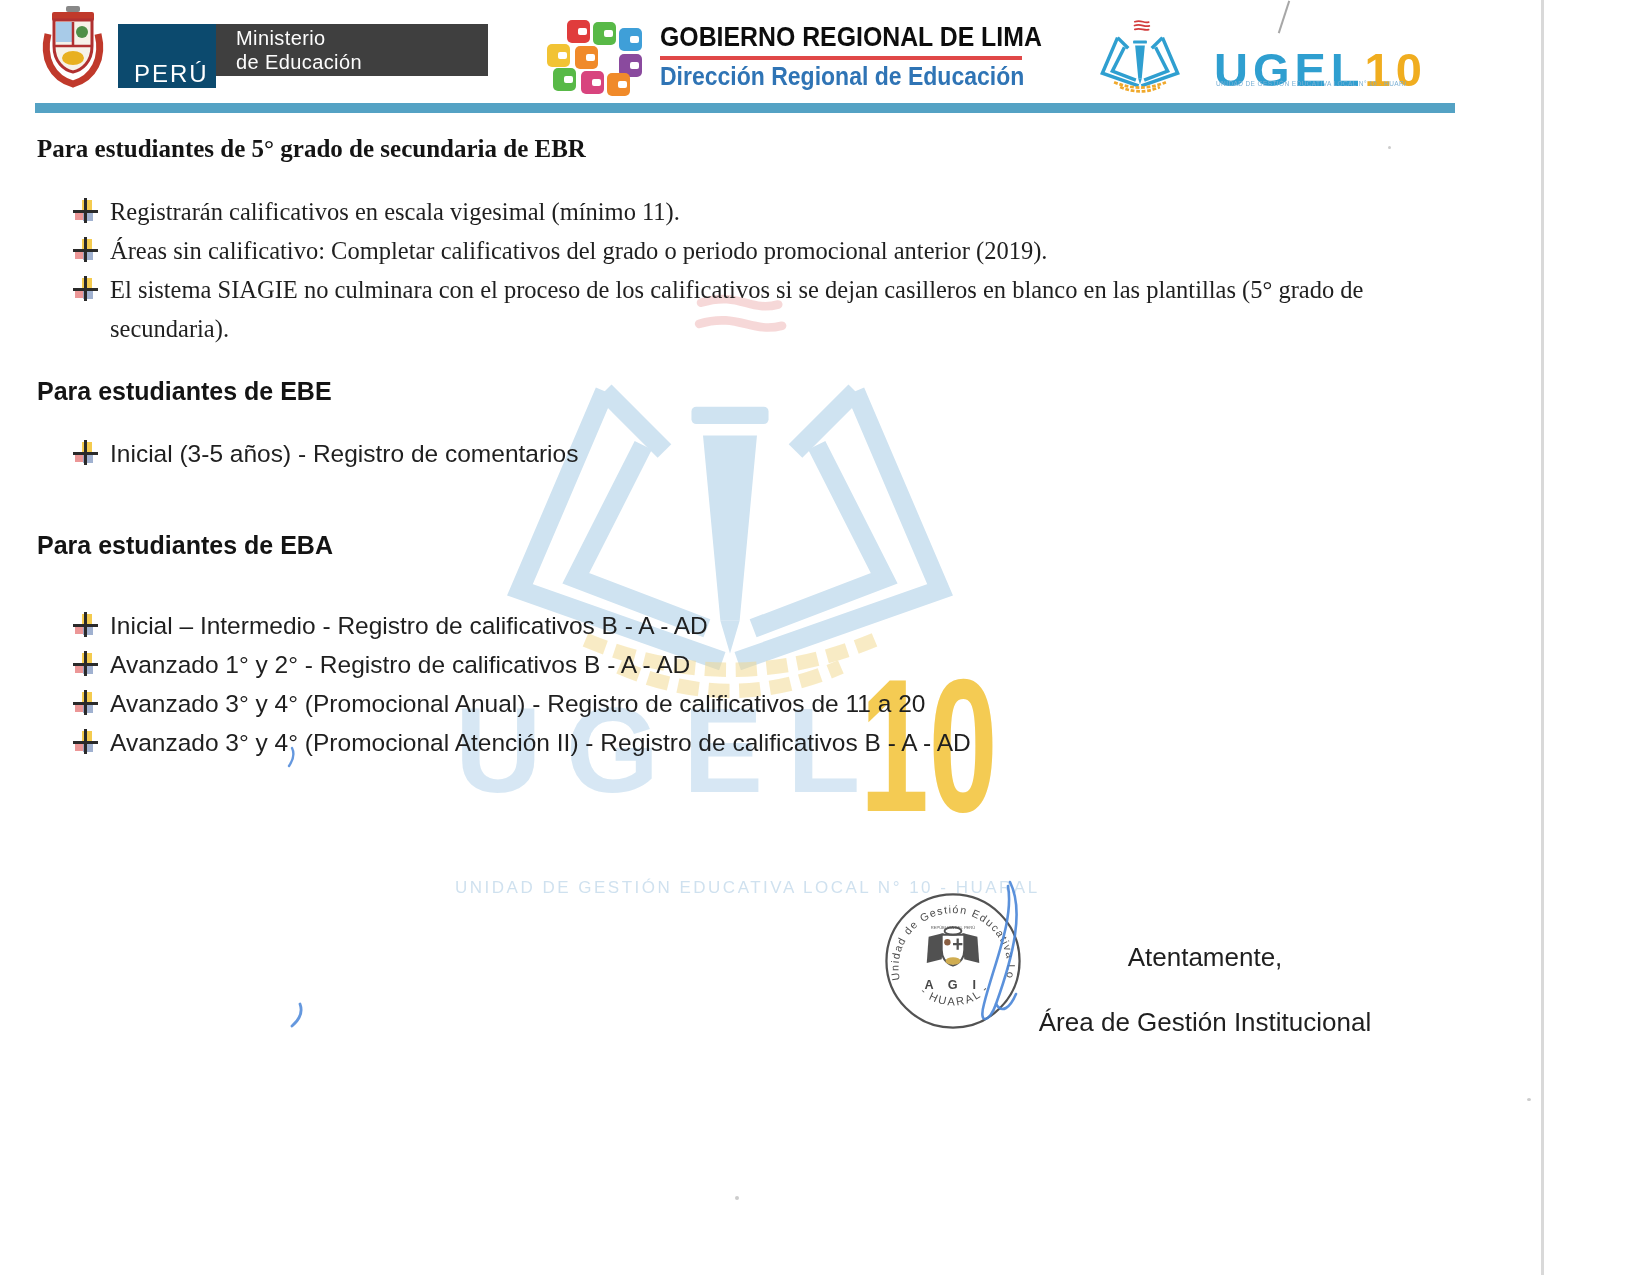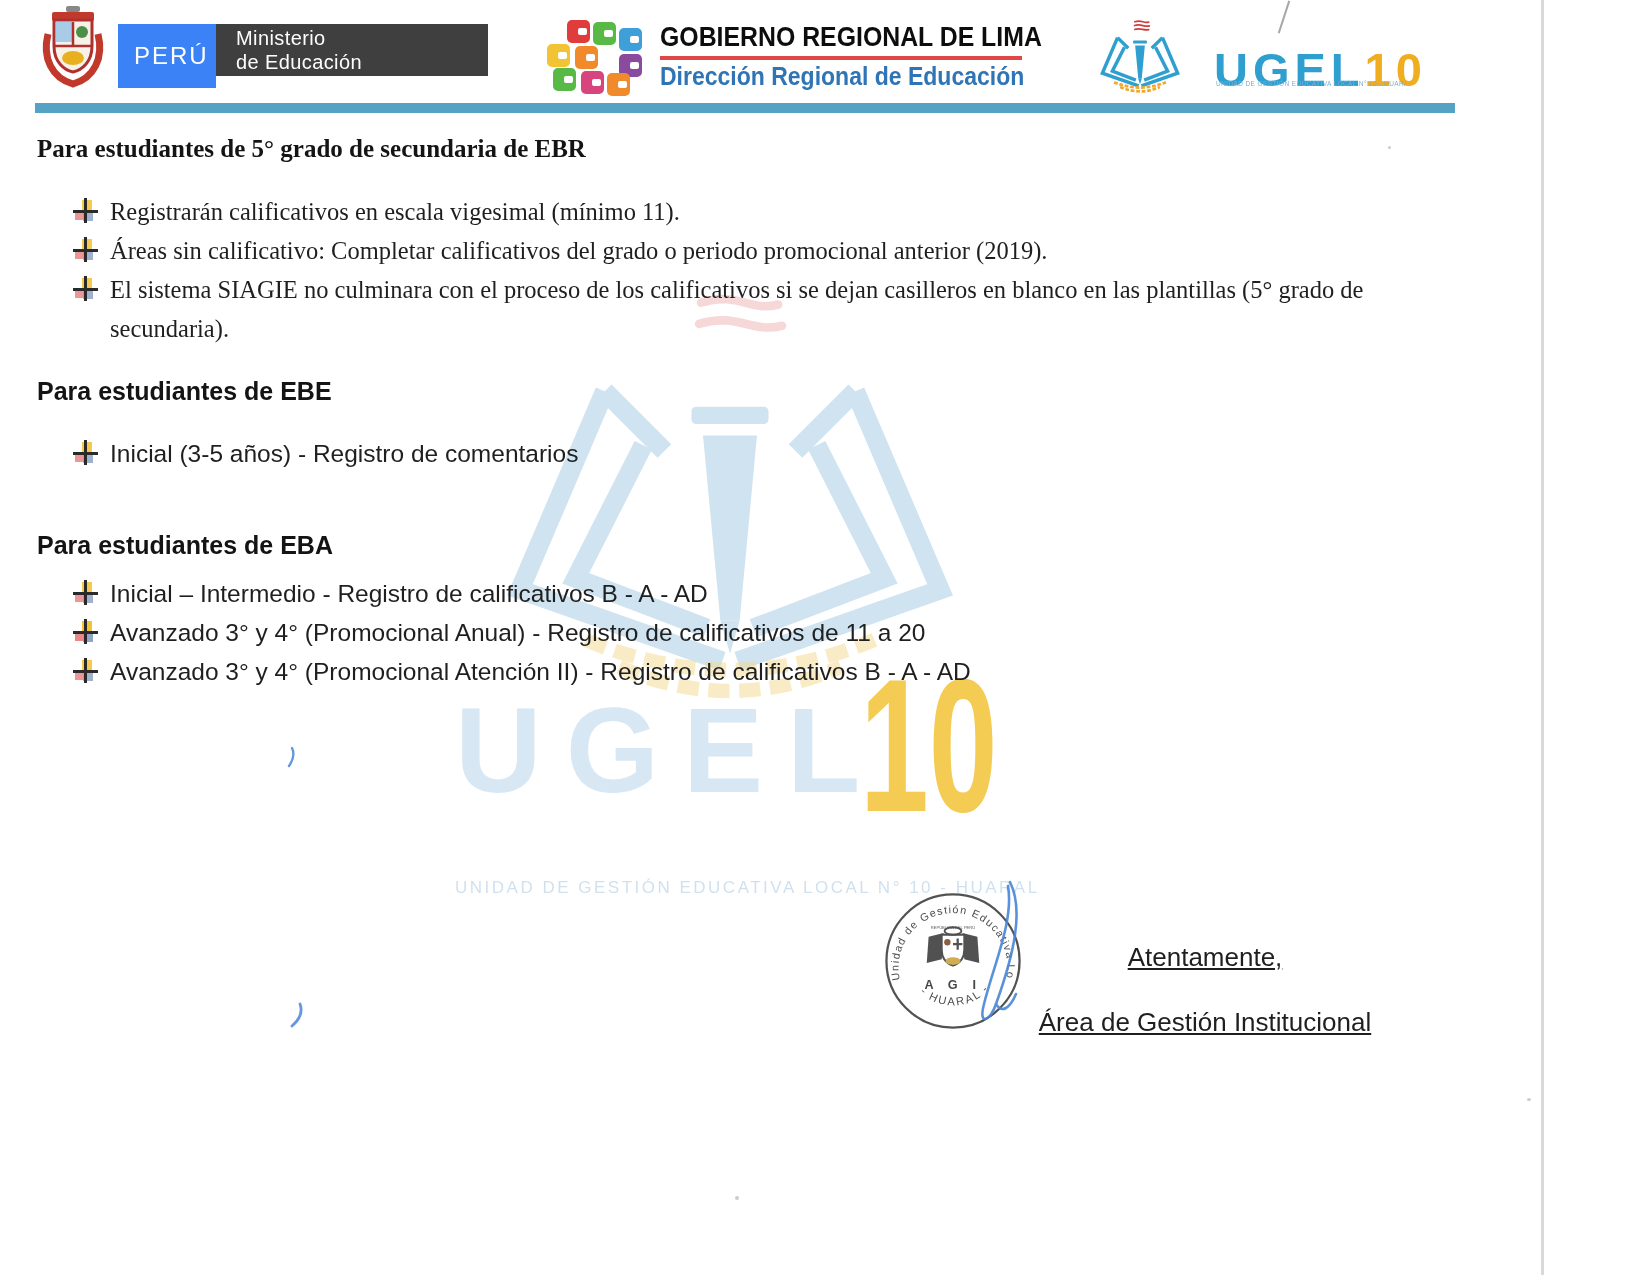--- a/index.html
+++ b/index.html
@@ -7,22 +7,22 @@
     position:relative; width:1650px; height:1275px; margin:0 auto;
     background:#ffffff; overflow:hidden;
     font-family:"Liberation Sans", sans-serif; color:#1f1f1f;
   }
 
   
   .letterhead { position:absolute; left:0; top:0; width:1650px; height:100px; z-index:2; }
   .coat { position:absolute; left:38px; top:6px; width:70px; height:82px; }
   .peru-box {
     position:absolute; left:118px; top:24px; width:98px; height:64px;
-    background:#3b82f6; color:#fff; font-size:24px; letter-spacing:2px;
-    display:flex; align-items:center; padding-left:16px; box-sizing:border-box;
+    background:#0c4a6e; color:#fff; font-size:24px; letter-spacing:2px;
+    display:flex; align-items:flex-end; padding-left:16px; box-sizing:border-box;
   }
   .minedu-box {
     position:absolute; left:216px; top:24px; width:272px; height:52px;
     background:#3f3f3f; color:#fdfdfd; font-size:20px; line-height:24px;
     display:flex; flex-direction:column; justify-content:center; padding-left:20px; box-sizing:border-box;
     letter-spacing:.4px;
   }
   .grl-logo { position:absolute; left:545px; top:18px; width:100px; height:78px; }
   .tile { position:absolute; width:23px; height:23px; border-radius:5px; }
   .tile i { position:absolute; width:9px; height:7px; background:#fff; border-radius:2px; right:3px; top:8px; }
@@ -36,21 +36,21 @@
   .ugel-wordmark .u-name { color:#2f9fd0; }
   .ugel-wordmark .u-num  { color:#f0ad1f; }
   .ugel-head-caption { position:absolute; left:160px; top:64px; width:190px; font-size:6.5px; color:#7ab0d4; letter-spacing:.4px; white-space:nowrap; overflow:hidden; }
   .band { position:absolute; left:35px; top:103px; width:1420px; height:10px; background:#54a2c4; z-index:2; }
 
   
   .section { position:absolute; left:37px; width:1348px; z-index:2; }
   .sec-1 { top:132px;font-family:Liberation Serif, serif; } .sec-2 { top:374px; } .sec-3 { top:528px; }
   .section h2 { margin:0; font-size:25px; line-height:34px; font-weight:700; color:#141414; }
   .section ul { list-style:none; margin:0; padding:0; }
-  .sec-1 ul { margin-top:26px; } .sec-2 ul { margin-top:26px; } .sec-3 ul { margin-top:12px; }
+  .sec-1 ul { margin-top:26px; } .sec-2 ul { margin-top:26px; } .sec-3 ul { margin-top:44px; }
   .section li { position:relative; padding-left:73px; font-size:24.5px; line-height:39px; }
   .bullet { position:absolute; left:38px; top:8px; width:23px; height:24px; }
   .sq { position:absolute; width:10px; height:10px; opacity:.85; }
   .sq.sy { left:7px; top:0;  background:#f2c230; }
   .sq.sr { left:0;  top:10px; background:#e98585; }
   .sq.sb { left:8px; top:11px; background:#8fa3c8; }
   .pv { position:absolute; left:9px;  top:-2px; width:3px;  height:25px; background:#2a2a2a; }
   .ph { position:absolute; left:-2px; top:10px; width:25px; height:3px;  background:#2a2a2a; }
 
   
@@ -58,21 +58,21 @@
   .wm-book { position:absolute; left:20px; top:-25px; }
   .wm-word { position:absolute; left:15px; top:352px; font-size:120px; line-height:160px; font-weight:800; letter-spacing:24px; color:#c8dff0; opacity:.72; }
   .wm-num  { position:absolute; left:420px; top:332px; font-size:190px; line-height:190px; font-weight:800; color:#f3c43c; opacity:.88; transform:scaleX(.65); transform-origin:left top; }
   .wm-caption { position:absolute; left:15px; top:560px; width:570px; font-size:17px; letter-spacing:2.5px; color:#a9c9e2; opacity:.55; white-space:nowrap; }
 
   
   .seal { position:absolute; left:878px; top:886px; width:150px; height:150px; z-index:3; }
   .signature { position:absolute; left:958px; top:876px; width:90px; height:160px; z-index:4; }
 
   
-  .closing { position:absolute; left:1035px; top:942px; width:340px; text-align:center; z-index:3;text-decoration:underline; }
+  .closing { position:absolute; left:1035px; top:942px; width:340px; text-align:center; z-index:3; }
   .closing .salutation { font-size:26px; margin-bottom:34px; }
   .closing .signer { font-size:26px; }
 
   
   .scan-edge { position:absolute; left:1541px; top:0; width:3px; height:1275px; background:#c9c9c9; opacity:.7; z-index:5; }
   .scratch-tr { position:absolute; left:1283px; top:0; width:2px; height:34px; background:#8a8a8a; transform:rotate(18deg); opacity:.75; z-index:5; }
   .speck { position:absolute; border-radius:50%; background:#9a9a9a; opacity:.5; z-index:5; }
 </style>
 </head>
 <body>
@@ -269,20 +269,21 @@
         <span>Inicial – Intermedio - Registro de calificativos B - A - AD</span>
       </li>
       <li>
         <span class="bullet">
             <i class="sq sy"></i>
             <i class="sq sr"></i>
             <i class="sq sb"></i>
             <i class="pv"></i>
             <i class="ph"></i>
           </span>
+        <span>Avanzado 1° y 2° - Registro de calificativos B - A - AD</span>
       </li>
       <li>
         <span class="bullet">
             <i class="sq sy"></i>
             <i class="sq sr"></i>
             <i class="sq sb"></i>
             <i class="pv"></i>
             <i class="ph"></i>
           </span>
         <span>Avanzado 3° y 4° (Promocional Anual) - Registro de calificativos de 11 a 20</span>

